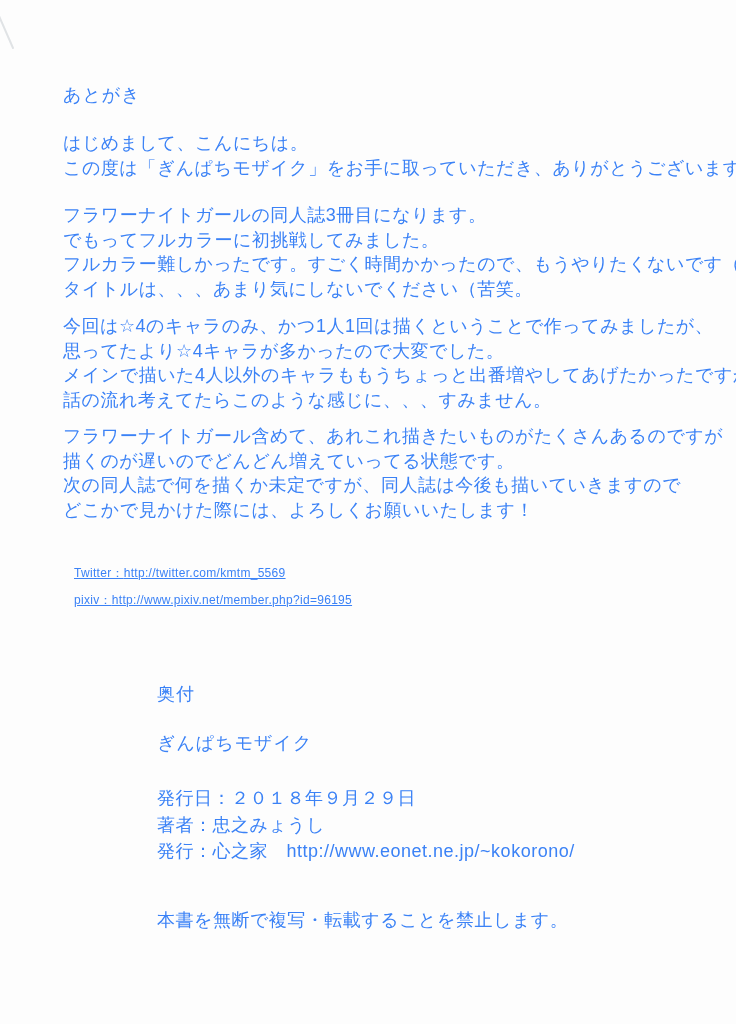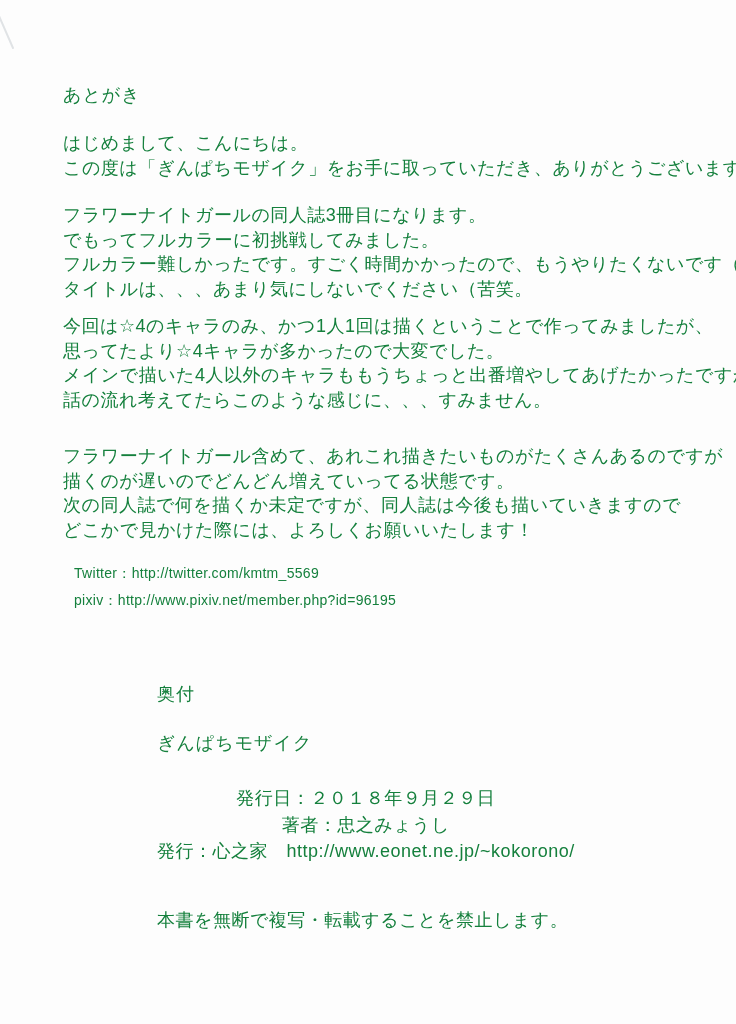--- a/index.html
+++ b/index.html
@@ -10,21 +10,21 @@
     width: 736px;
     height: 1024px;
     background: #ffffff;
     font-family: "Liberation Sans", "DejaVu Sans", sans-serif;
   }
   .page {
     position: relative;
     width: 736px;
     height: 1024px;
     background: #fdfdfd;
-    color: #15803d;
+    color: #3b82f6;
     overflow: hidden;
   }
   .corner-mark {
     position: absolute;
     top: 6px;
     left: -2px;
     opacity: 0.55;
   }
   .heading {
     position: absolute;
@@ -40,29 +40,30 @@
     margin: 0;
     font-size: 18px;
     line-height: 24.5px;
     letter-spacing: 0.5px;
     white-space: nowrap;
   }
   .para span { display: block; }
   .p1 { top: 131px; }
   .p2 { top: 203px; }
   .p3 { top: 314px; }
-  .p4 { top: 424px; margin-top: 20px; }
+  .p4 { top: 424px; }
   .links {
     position: absolute;
     left: 74px;
     top: 560px;
-    font-size: 14px;
+    font-size: 12px;
     line-height: 27px;
     letter-spacing: 0.3px;
     white-space: nowrap;
+    text-decoration: underline;
   }
   .link-line { display: block; }
   .colophon-heading {
     position: absolute;
     left: 157px;
     top: 682px;
     font-size: 18px;
     letter-spacing: 1px;
   }
   .book-title {
@@ -74,21 +75,20 @@
     font-family: Liberation Serif, serif;
   }
   .colophon-lines {
     position: absolute;
     left: 157px;
     top: 785px;
     font-size: 18px;
     line-height: 26.5px;
     letter-spacing: 0.5px;
     white-space: nowrap;
-    text-align: center;
   }
   .colophon-lines div { display: block; }
   .notice {
     position: absolute;
     left: 157px;
     top: 908px;
     font-size: 18px;
     letter-spacing: 0.5px;
     white-space: nowrap;
     text-align: right;

